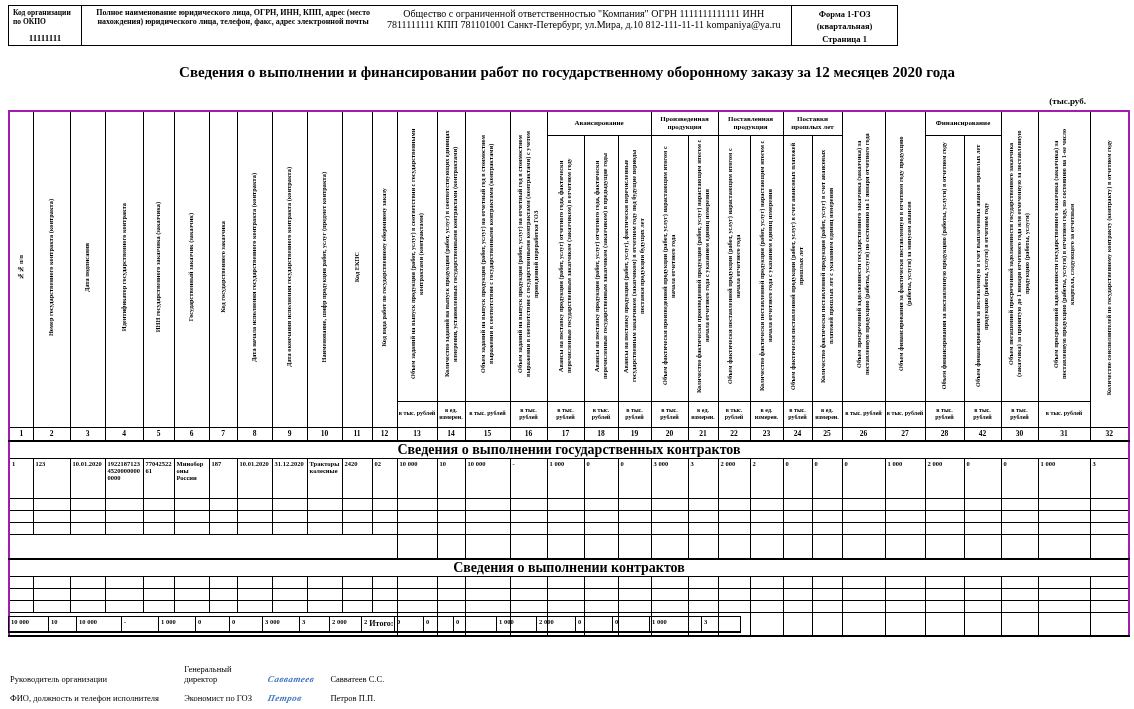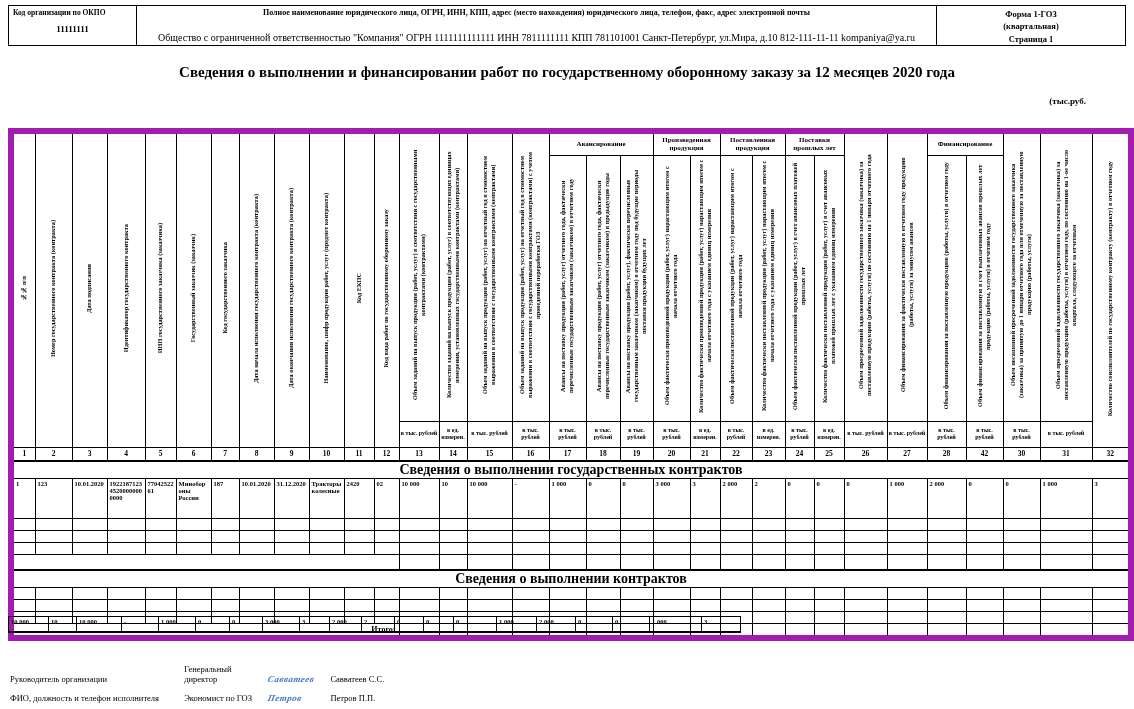--- a/index.html
+++ b/index.html
@@ -8,53 +8,53 @@
     width: 1134px; height: 709px;
     font-family: "Liberation Serif", "DejaVu Serif", serif;
     color:#000;
     position: relative;
     overflow: hidden;
   }
   .page { position: relative; width: 1134px; height: 709px; }
 
   
   .top-box {
-    position: absolute; left: 8px; top: 5px; width: 1118px; height: 41px;
+    position: absolute; left: 8px; top: 5px; width: 890px; height: 41px;
     border: 1.5px solid #000; display: flex;
   }
   .top-box .cell { padding: 2px 4px; }
   .okpo-cell { width: 128px; border-right: 1.5px solid #000; text-align: center; }
   .okpo-label { font-size: 7.5px; font-weight: bold; text-align: left; }
   .okpo-value { font-size: 9px; font-weight: bold; margin-top: 7px; }
   .org-cell { flex: 1 1 auto; border-right: 1.5px solid #000; text-align: center;
-              display:flex; flex-direction:column; justify-content:space-between;}
+              display:flex; flex-direction:row; justify-content:space-between;}
   .org-label { font-size: 8px; font-weight: bold; }
   .org-value { font-size: 10px; }
   .form-cell { width: 188px; text-align: center; font-size: 8.5px; font-weight: bold; line-height: 1.45; }
 
   
   .title { position: absolute; top: 64px; left: 0; width: 100%; text-align: center;
            font-size: 15px; font-weight: bold; }
   .subtitle { position: absolute; top: 80px; left: 0; width: 100%; text-align: center; font-size: 9.5px; }
   .unit-note { position: absolute; top: 96px; right: 48px; font-size: 9px; font-weight: bold; }
 
   
   table.main { border-collapse: collapse; table-layout: fixed; width: 1120px;
-               position: absolute; left: 8px; top: 128px;
-               border: 6px solid #a21caf; }
+               position: absolute; left: 8px; top: 110px;
+               border: 2px solid #a21caf; }
   table.main th, table.main td { border: 1px solid #000; overflow: hidden; }
 
   tr.group-row { height: 24px; }
   tr.rot-row   { height: 266px; }
   tr.unit-row  { height: 26px; }
   tr.nums-row  { height: 14px; }
   tr.section-row { height: 13px; }
   tr.data-row  { height: 40px; }
   tr.empty-row { height: 12px; }
-  tr.sub-row   { height: 15px; }
+  tr.sub-row   { height: 24px; }
 
   th.group { font-size: 7px; font-weight: bold; text-align: center; vertical-align: middle; padding: 1px; }
   th.rot { vertical-align: middle; text-align: center; padding: 2px 0; font-weight: bold; }
   .rot-wrap {
     display: inline-block;
     writing-mode: vertical-rl;
     transform: rotate(180deg);
     font-size: 6.3px; line-height: 1.3; font-weight: bold;
     max-height: 256px; max-width: 100%;
     white-space: normal;

